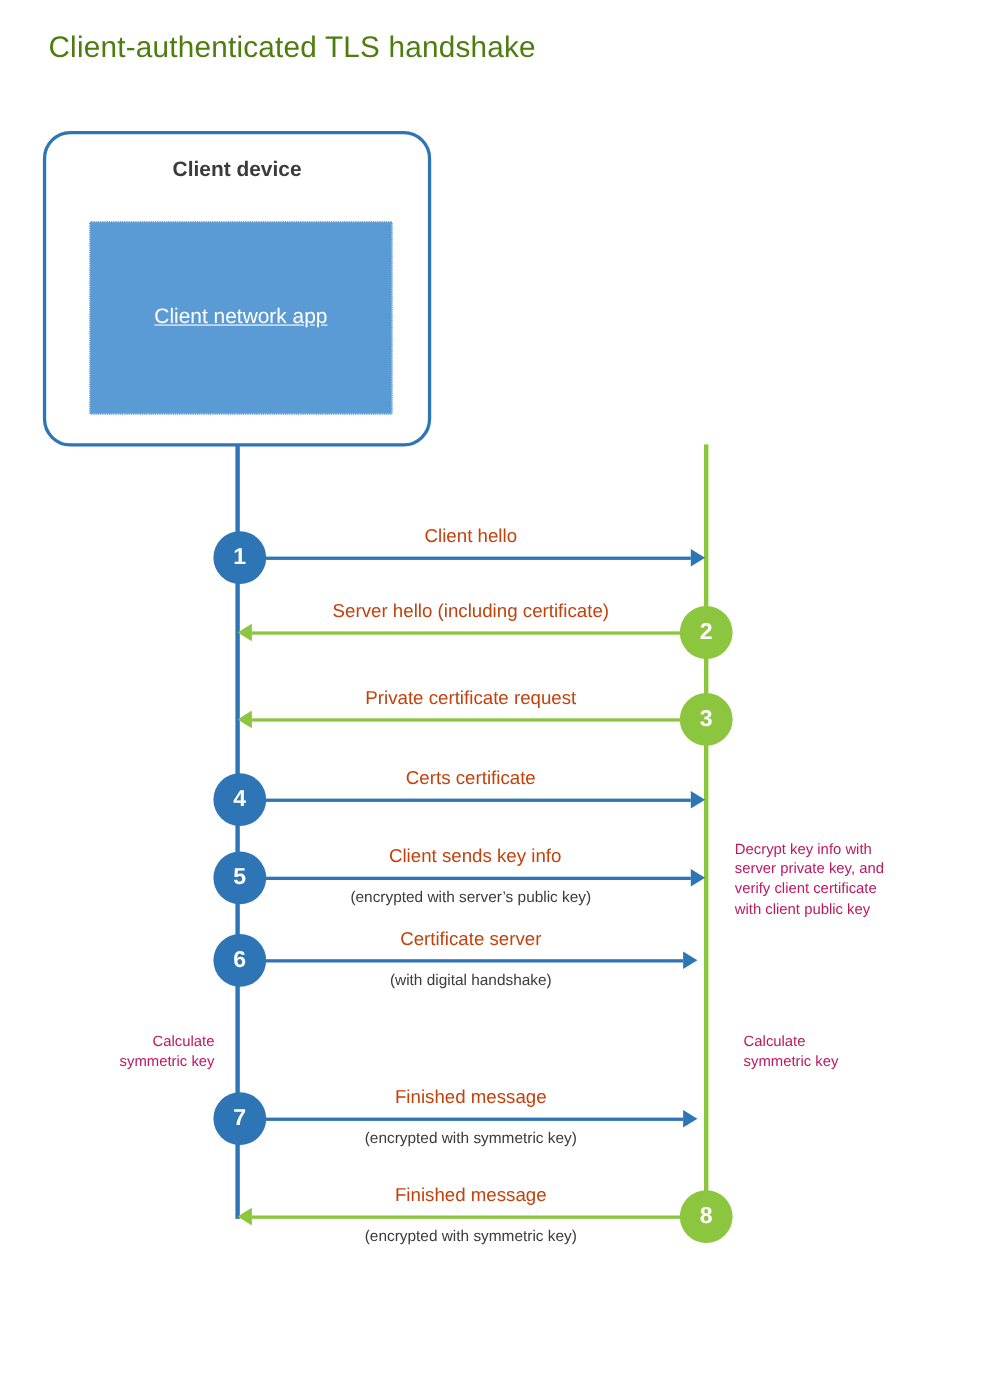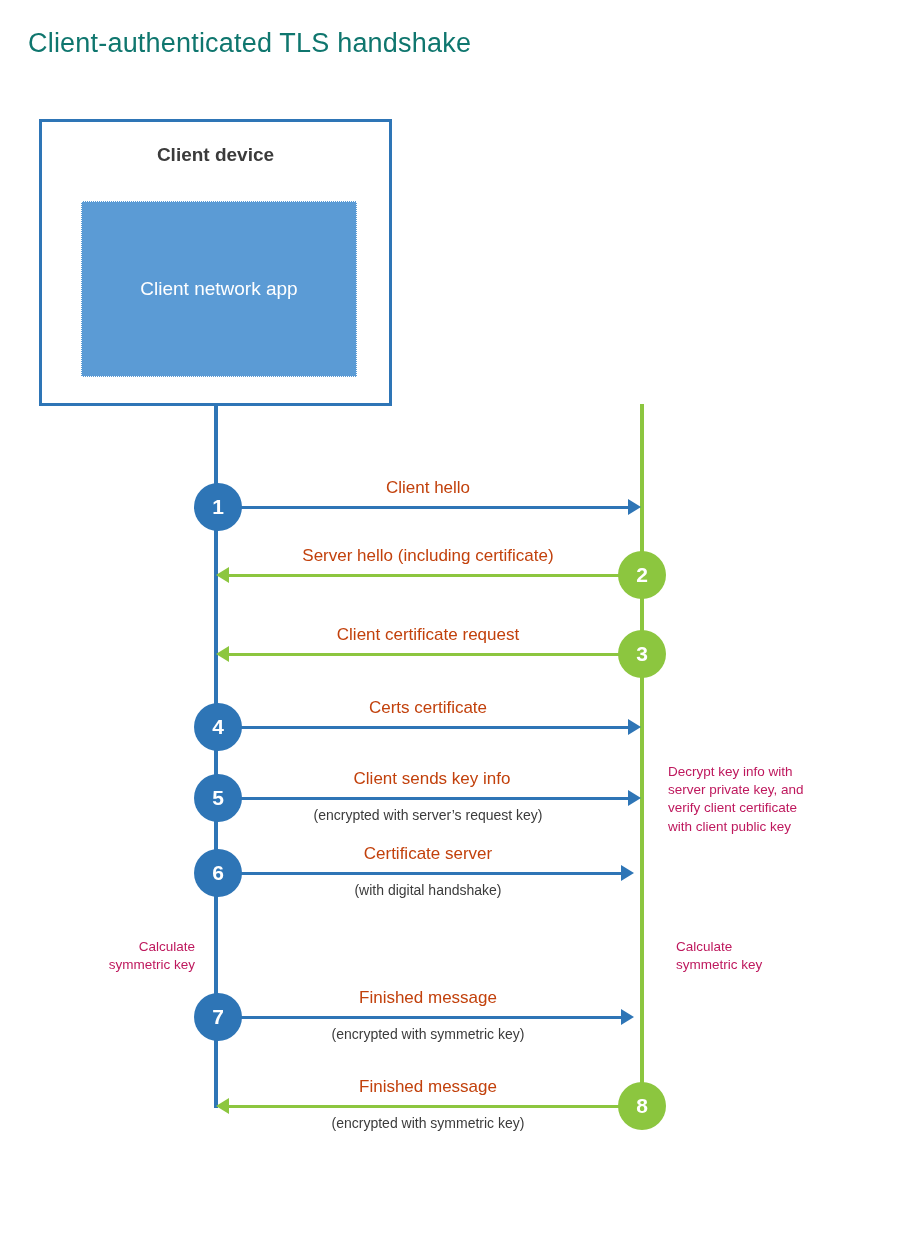--- a/index.html
+++ b/index.html
@@ -16,34 +16,35 @@
   }
 
   #diagram {
     position: absolute;
     inset: 0;
   }
 
   
   .page-title {
     position: absolute;
-    left: 28px;
+    left: 44px;
     top: 28px;
     font-size: 27px;
     font-weight: 400;
-    color: #0f766e;
+    color: #4d7c0f;
     letter-spacing: 0.2px;
     white-space: nowrap;
   }
 
   
   .actor-box {
     position: absolute;
     background: #ffffff;
     box-sizing: border-box;
+    border-radius: 25px;
   }
   .actor-box.client {
     left: 39px;
     top: 119px;
     width: 353px;
     height: 287px;
     border: 3px solid #2E75B6;
   }
   .actor-box.server {
     left: 428px;
@@ -75,20 +76,21 @@
     box-sizing: border-box;
     display: flex;
     align-items: center;
     justify-content: center;
     text-align: center;
     color: #ffffff;
     font-size: 19px;
     line-height: 1.35;
     padding: 0 12px;
     box-sizing: border-box;
+    text-decoration: underline;
   }
 
   .server-bar {
     position: absolute;
     left: 44px;
     width: 338px;
     height: 48px;
     background: #BCDB7F;
     display: flex;
     align-items: center;
@@ -221,36 +223,36 @@
   <div class="msg" style="top:575px">
     <div class="msg-line green" style="left:229px; width:409px;"></div>
     <div class="arrow-head left green" style="left:216px;"></div>
     <div class="msg-label" style="left:428px;">Server hello (including certificate)</div>
     <div class="step-circle green" style="left:618px;">2</div>
   </div>
 
   <div class="msg" style="top:654px">
     <div class="msg-line green" style="left:229px; width:409px;"></div>
     <div class="arrow-head left green" style="left:216px;"></div>
-    <div class="msg-label" style="left:428px;">Client certificate request</div>
+    <div class="msg-label" style="left:428px;">Private certificate request</div>
     <div class="step-circle green" style="left:618px;">3</div>
   </div>
 
   <div class="msg" style="top:727px">
     <div class="msg-line blue" style="left:216px; width:412px;"></div>
     <div class="arrow-head right blue" style="left:628px;"></div>
     <div class="msg-label" style="left:428px;">Certs certificate</div>
     <div class="step-circle blue" style="left:194px;">4</div>
   </div>
 
   <div class="msg" style="top:798px">
     <div class="msg-line blue" style="left:216px; width:412px;"></div>
     <div class="arrow-head right blue" style="left:628px;"></div>
     <div class="msg-label" style="left:432px;">Client sends key info</div>
-    <div class="msg-sublabel" style="left:428px;">(encrypted with server’s request key)</div>
+    <div class="msg-sublabel" style="left:428px;">(encrypted with server’s public key)</div>
     <div class="step-circle blue" style="left:194px;">5</div>
   </div>
 
   <div class="msg" style="top:873px">
     <div class="msg-line blue" style="left:216px; width:405px;"></div>
     <div class="arrow-head right blue" style="left:621px;"></div>
     <div class="msg-label" style="left:428px;">Certificate server</div>
     <div class="msg-sublabel" style="left:428px;">(with digital handshake)</div>
     <div class="step-circle blue" style="left:194px;">6</div>
   </div>

